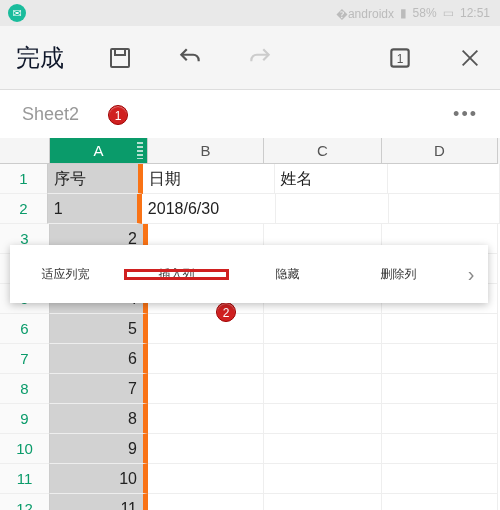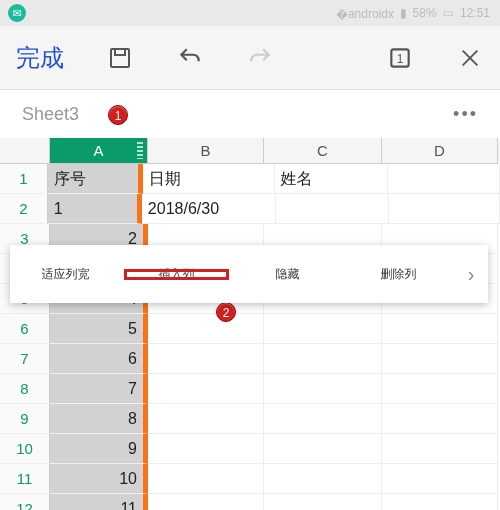--- a/index.html
+++ b/index.html
@@ -1,20 +1,20 @@
 <!DOCTYPE html>
 <html><head>
 <meta charset="utf-8">
 <style>
   * { box-sizing: border-box; margin: 0; padding: 0; font-family: "Microsoft YaHei", Arial, sans-serif; }
   body { width: 500px; height: 510px; background: #f0f0f0; overflow: hidden; position: relative; }
   .status-bar { height: 26px; background: #e9e9e9; display: flex; justify-content: flex-end; align-items: center; padding: 0 10px; gap: 6px; color: #bbb; font-size: 12px; }
   .status-bar .badge { position: absolute; left: 8px; top: 4px; width: 18px; height: 18px; border-radius: 50%; background: #1abc9c; color: #fff; display: flex; align-items: center; justify-content: center; font-size: 11px; }
   .toolbar { height: 64px; background: #f5f5f5; display: flex; align-items: center; padding: 0 16px; gap: 42px; border-bottom: 1px solid #ddd; }
-  .toolbar .done { font-size: 24px; color: #1d4ed8; }
+  .toolbar .done { font-size: 24px; color: #0f172a; }
   .toolbar .icon { width: 28px; height: 28px; display: inline-flex; align-items: center; justify-content: center; color: #555; }
   .toolbar .icon.disabled { color: #ccc; }
   .toolbar .spacer { flex: 1; }
   .sheet-tabs { height: 48px; background: #fff; display: flex; align-items: center; gap: 46px; padding: 0 22px; }
   .sheet-tab { font-size: 18px; color: #999; position: relative; }
   .sheet-tab.active { color: #0a9b6a; font-weight: 500; }
   .more-sheets { margin-left: auto; color: #777; letter-spacing: 2px; font-size: 18px; }
   .red-badge { display:inline-block; width:20px; height:20px; border-radius:50%; background:#d02020; color:#fff; font-size:12px; line-height:20px; text-align:center; border:1px solid #a00000; box-shadow: inset 0 1px 1px rgba(255,255,255,.4); }
   .red-badge.b1 { position:absolute; left:108px; top:105px; }
   .red-badge.b2 { position:absolute; left:216px; top:302px; }
@@ -79,21 +79,21 @@
   </span>
   <span class="icon">
     <svg width="22" height="22" viewBox="0 0 24 24" stroke="#555" stroke-width="2">
         <line x1="4" y1="4" x2="20" y2="20"></line>
         <line x1="20" y1="4" x2="4" y2="20"></line>
       </svg>
   </span>
 </div>
 
 <div class="sheet-tabs">
-  <span class="sheet-tab">Sheet3</span>
+  <span class="sheet-tab">Sheet2</span>
   <span class="more-sheets">•••</span>
 </div>
 
 <div class="grid-area">
   <div class="col-headers">
     <div class="rownum-head"></div>
     <div class="col-h col-A selected">A</div>
     <div class="col-h col-B">B</div>
     <div class="col-h col-C">C</div>
     <div class="col-h col-D">D</div>

